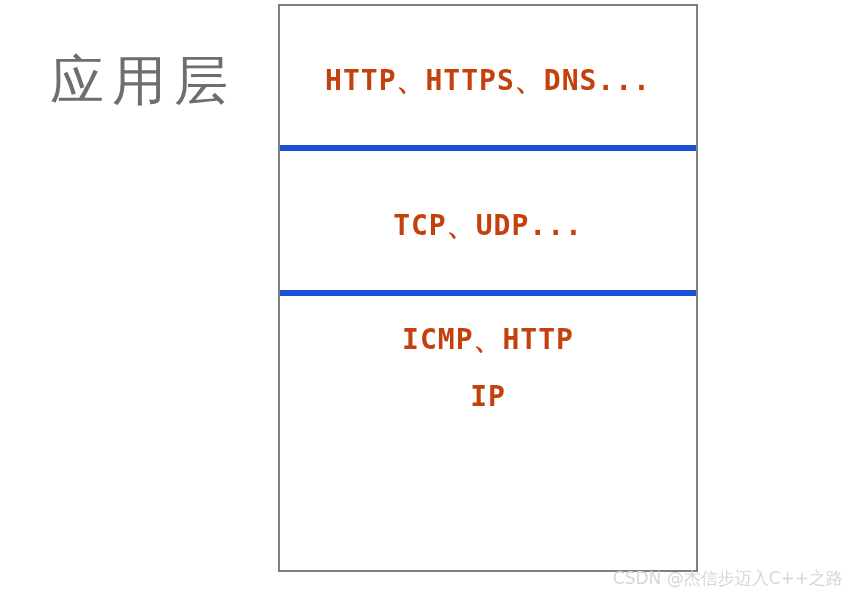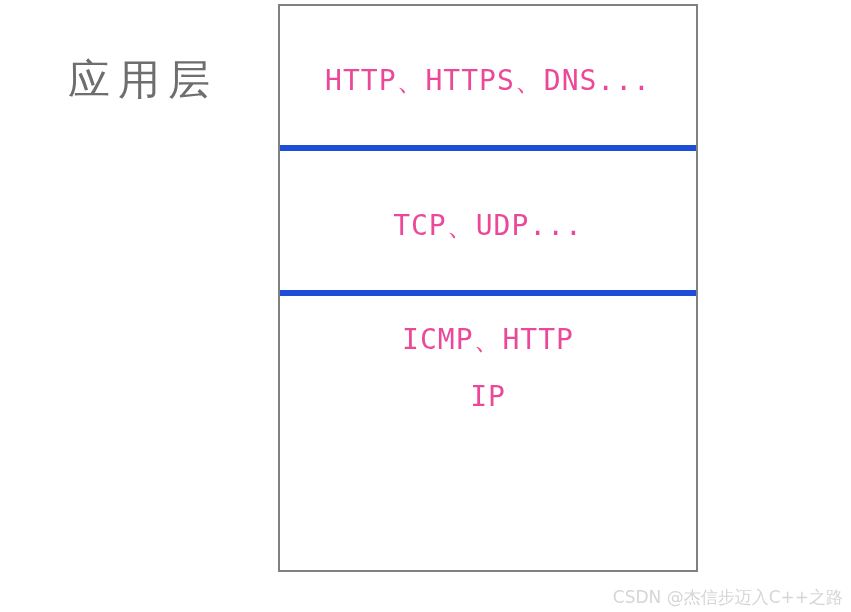--- a/index.html
+++ b/index.html
@@ -28,21 +28,21 @@
   }
   .layer-label-cell {
     display: flex;
     align-items: center;
     justify-content: center;
     padding-top: 12px;
     box-sizing: border-box;
   }
   .layer-label {
     font-family: Liberation Sans, sans-serif;
-    font-size: 42px;
+    font-size: 54px;
     color: #6e6e6e;
     letter-spacing: 8px;
     white-space: nowrap;
     line-height: 1;
     text-indent: 8px; 
   }
   .layer-label.long {
     letter-spacing: 2px;
     text-indent: 2px;
   }
@@ -67,33 +67,33 @@
     justify-content: center;
     gap: 27px;
     padding-top: 10px;
     box-sizing: border-box;
   }
   .protocol-row + .protocol-row {
     border-top: 6px solid #1d4ed8;
   }
   .protocol-text {
     font-family: "DejaVu Sans Mono", "Liberation Mono", monospace;
-    font-weight: normal;
+    font-weight: bold;
     font-size: 28px;
     line-height: 30px;
-    color: #ec4899;
+    color: #c2410c;
     letter-spacing: 1px;
     white-space: nowrap;
   }
 
   
   .watermark {
     position: absolute;
     right: 8px;
-    bottom: 3px;
+    bottom: 22px;
     font-family: "DejaVu Sans", "Liberation Sans", sans-serif;
     font-size: 17px;
     color: #d6d6d6;
     white-space: nowrap;
   }
 </style>
 </head>
 <body>
 
 <div class="canvas">

